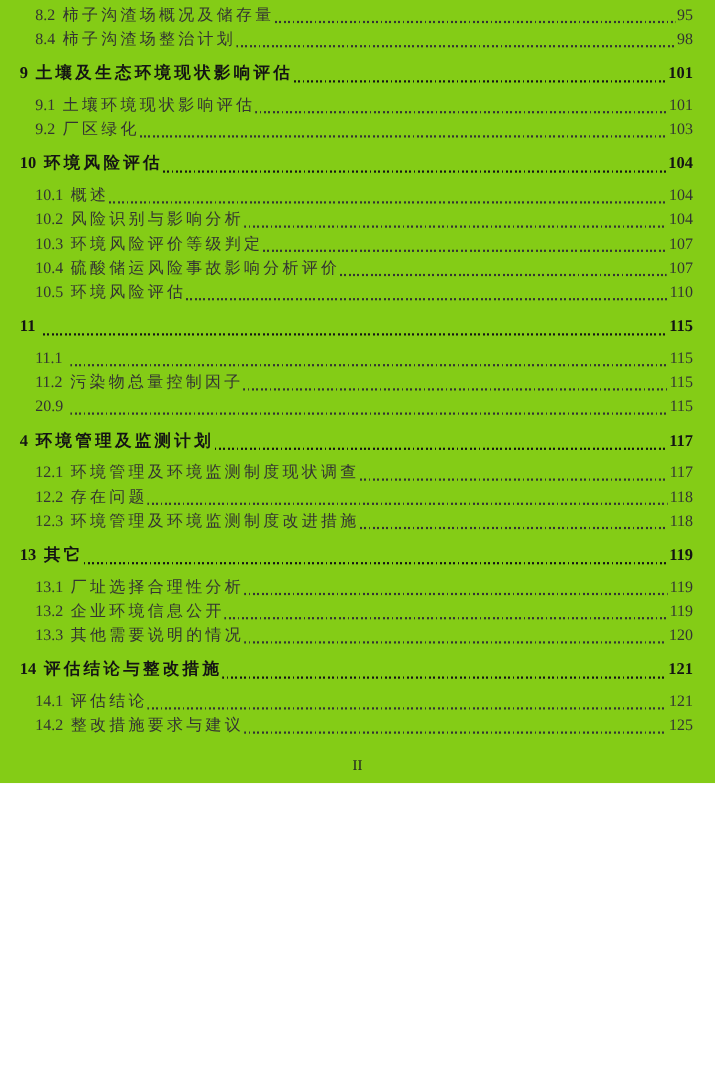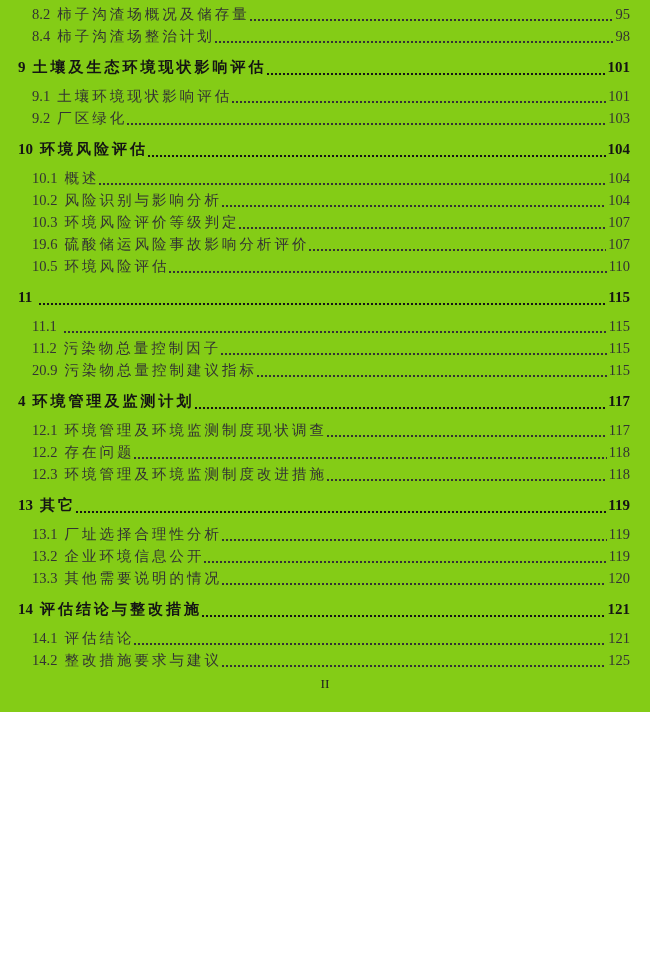--- a/index.html
+++ b/index.html
@@ -59,21 +59,21 @@
     height: 2.4px;
     margin-bottom: 4px;
   }
   .toc-page {
     white-space: nowrap;
   }
   .footer {
     position: absolute;
     left: 0;
     right: 0;
-    bottom: 20px;
+    bottom: 8px;
     text-align: center;
     font-size: 13.5px;
     color: #222222;
   }
 </style>
 </head>
 <body>
 
 <main class="page">
 
@@ -126,21 +126,21 @@
       <span class="toc-leader"></span>
       <span class="toc-page">104</span>
     </div>
       <div class="toc-row level-2">
       <span class="toc-num">10.3</span>
       <span class="toc-title">环境风险评价等级判定</span>
       <span class="toc-leader"></span>
       <span class="toc-page">107</span>
     </div>
       <div class="toc-row level-2">
-      <span class="toc-num">19.6</span>
+      <span class="toc-num">10.4</span>
       <span class="toc-title">硫酸储运风险事故影响分析评价</span>
       <span class="toc-leader"></span>
       <span class="toc-page">107</span>
     </div>
       <div class="toc-row level-2">
       <span class="toc-num">10.5</span>
       <span class="toc-title">环境风险评估</span>
       <span class="toc-leader"></span>
       <span class="toc-page">110</span>
     </div>
@@ -155,21 +155,20 @@
       <span class="toc-page">115</span>
     </div>
       <div class="toc-row level-2">
       <span class="toc-num">11.2</span>
       <span class="toc-title">污染物总量控制因子</span>
       <span class="toc-leader"></span>
       <span class="toc-page">115</span>
     </div>
       <div class="toc-row level-2">
       <span class="toc-num">20.9</span>
-      <span class="toc-title">污染物总量控制建议指标</span>
       <span class="toc-leader"></span>
       <span class="toc-page">115</span>
     </div>
       <div class="toc-row level-1">
       <span class="toc-num">4</span>
       <span class="toc-title">环境管理及监测计划</span>
       <span class="toc-leader"></span>
       <span class="toc-page">117</span>
     </div>
       <div class="toc-row level-2">

